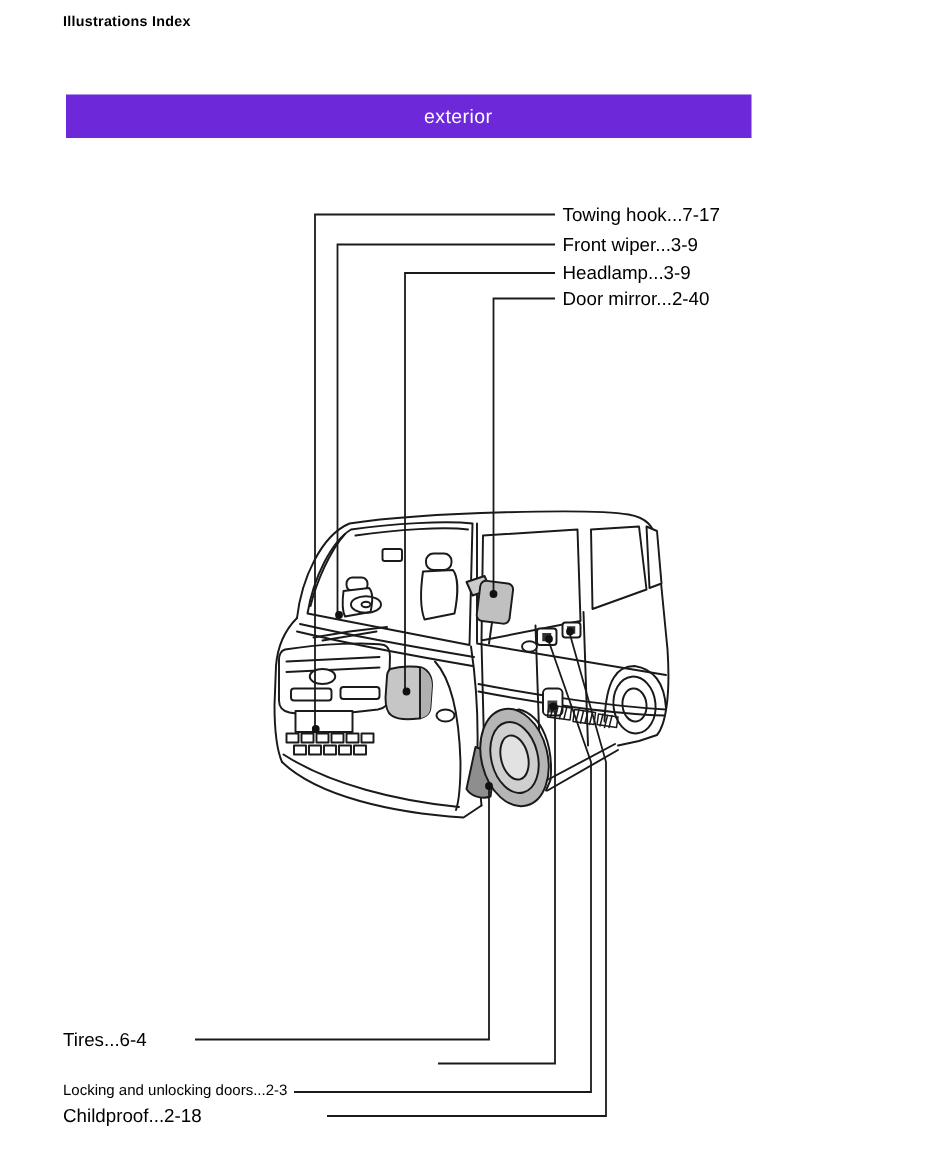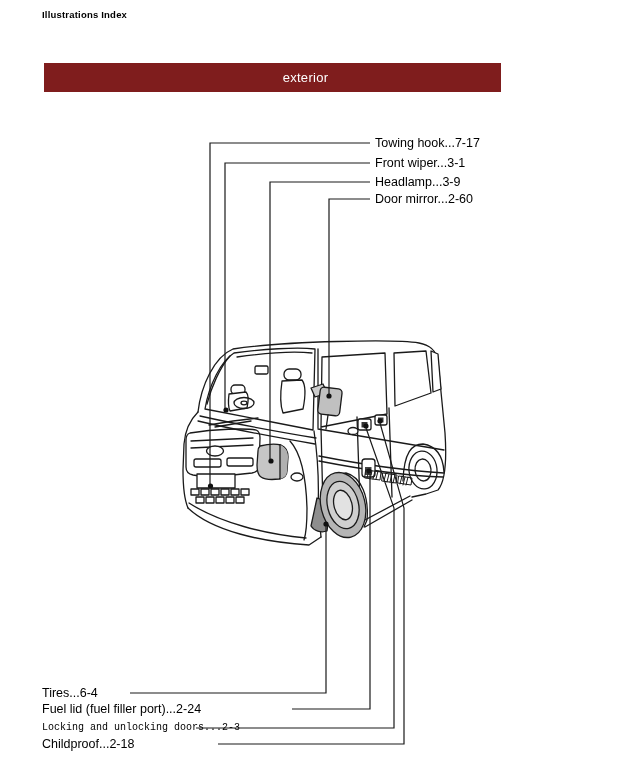--- a/index.html
+++ b/index.html
@@ -1,24 +1,24 @@
 <!DOCTYPE html>
 <html><head>
 <meta charset="utf-8">
 <style>
   html,body{margin:0;padding:0;background:#fff;}
   .page{position:relative;width:501px;height:768px;background:#ffffff;overflow:hidden;
         font-family:"Liberation Sans", sans-serif;color:#000;}
   .doc-header{position:absolute;left:42px;top:9px;font-size:9.5px;font-weight:bold;letter-spacing:.2px;}
-  .section-bar{position:absolute;left:44px;top:63px;width:523px;height:29px;background:#7f1d1d;
+  .section-bar{position:absolute;left:44px;top:63px;width:523px;height:29px;background:#6d28d9;
                display:flex;align-items:center;justify-content:center;}
   .section-bar .bar-title{color:#fff;font-size:13px;letter-spacing:.3px;}
   .art{position:absolute;left:0;top:0;}
   .callout{position:absolute;font-size:12.5px;white-space:nowrap;line-height:14px;}
-  .callout.small{font-size:10px;line-height:12px;font-family:Liberation Mono, monospace;}
+  .callout.small{font-size:10px;line-height:12px;}
   .fig-code{position:absolute;left:529px;top:600px;font-size:9px;letter-spacing:.3px;font-weight:bold;}
 </style>
 </head>
 <body>
 
 <div class="page">
 
   <div class="doc-header">Illustrations Index</div>
 
   <div class="section-bar">
@@ -181,24 +181,23 @@
       <circle cx="271" cy="461" r="2.6"></circle>
       <circle cx="329" cy="396" r="2.6"></circle>
       <circle cx="326" cy="524" r="2.6"></circle>
       <circle cx="369" cy="471" r="2.6"></circle>
       <circle cx="366" cy="426" r="2.6"></circle>
       <circle cx="380" cy="421" r="2.6"></circle>
     </g>
   </svg>
 
   <div class="callout" style="left:375px;top:136px">Towing hook...7-17</div>
-  <div class="callout" style="left:375px;top:156px">Front wiper...3-1</div>
+  <div class="callout" style="left:375px;top:156px">Front wiper...3-9</div>
   <div class="callout" style="left:375px;top:175px">Headlamp...3-9</div>
-  <div class="callout" style="left:375px;top:192px">Door mirror...2-60</div>
+  <div class="callout" style="left:375px;top:192px">Door mirror...2-40</div>
 
   <div class="callout" style="left:42px;top:686px">Tires...6-4</div>
-  <div class="callout" style="left:42px;top:702px">Fuel lid (fuel filler port)...2-24</div>
   <div class="callout small" style="left:42px;top:722px">Locking and unlocking doors...2-3</div>
   <div class="callout" style="left:42px;top:737px">Childproof...2-18</div>
 
   <div class="fig-code">000646</div>
 
 </div>
 
 </body></html>

